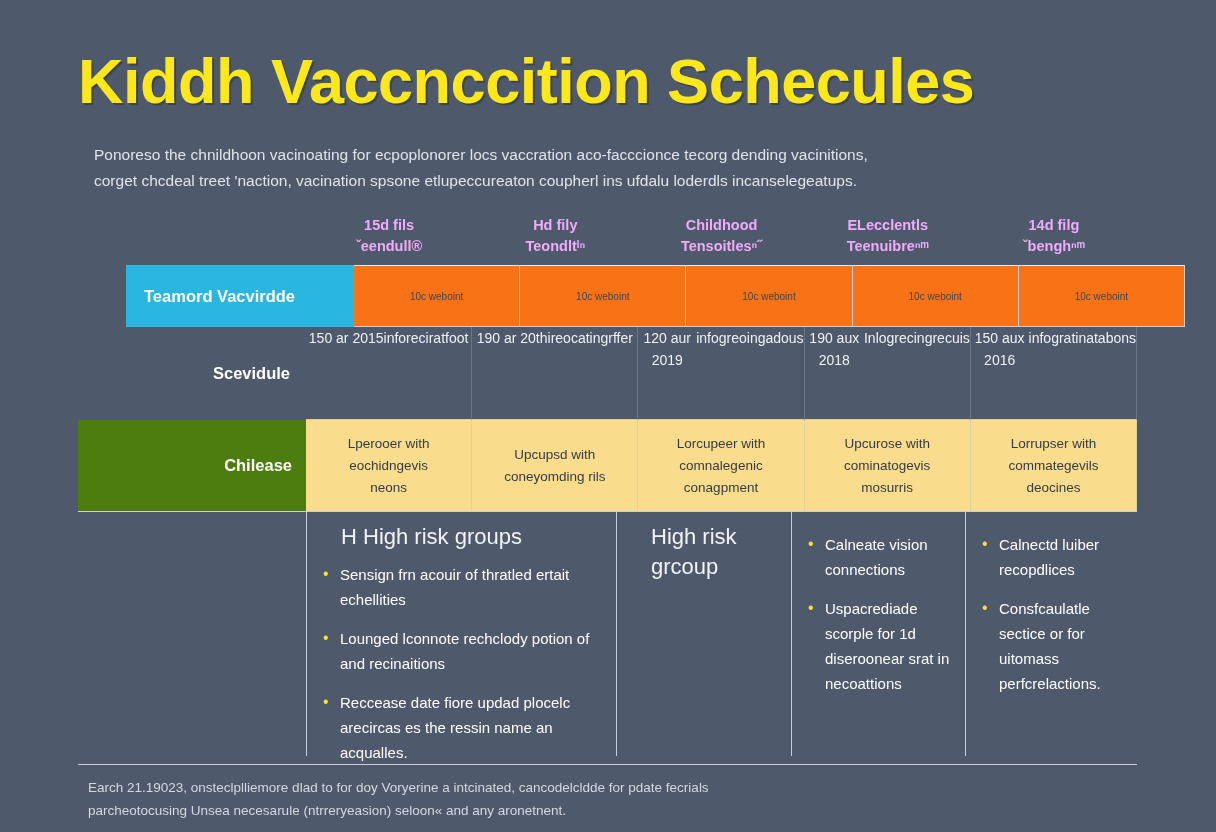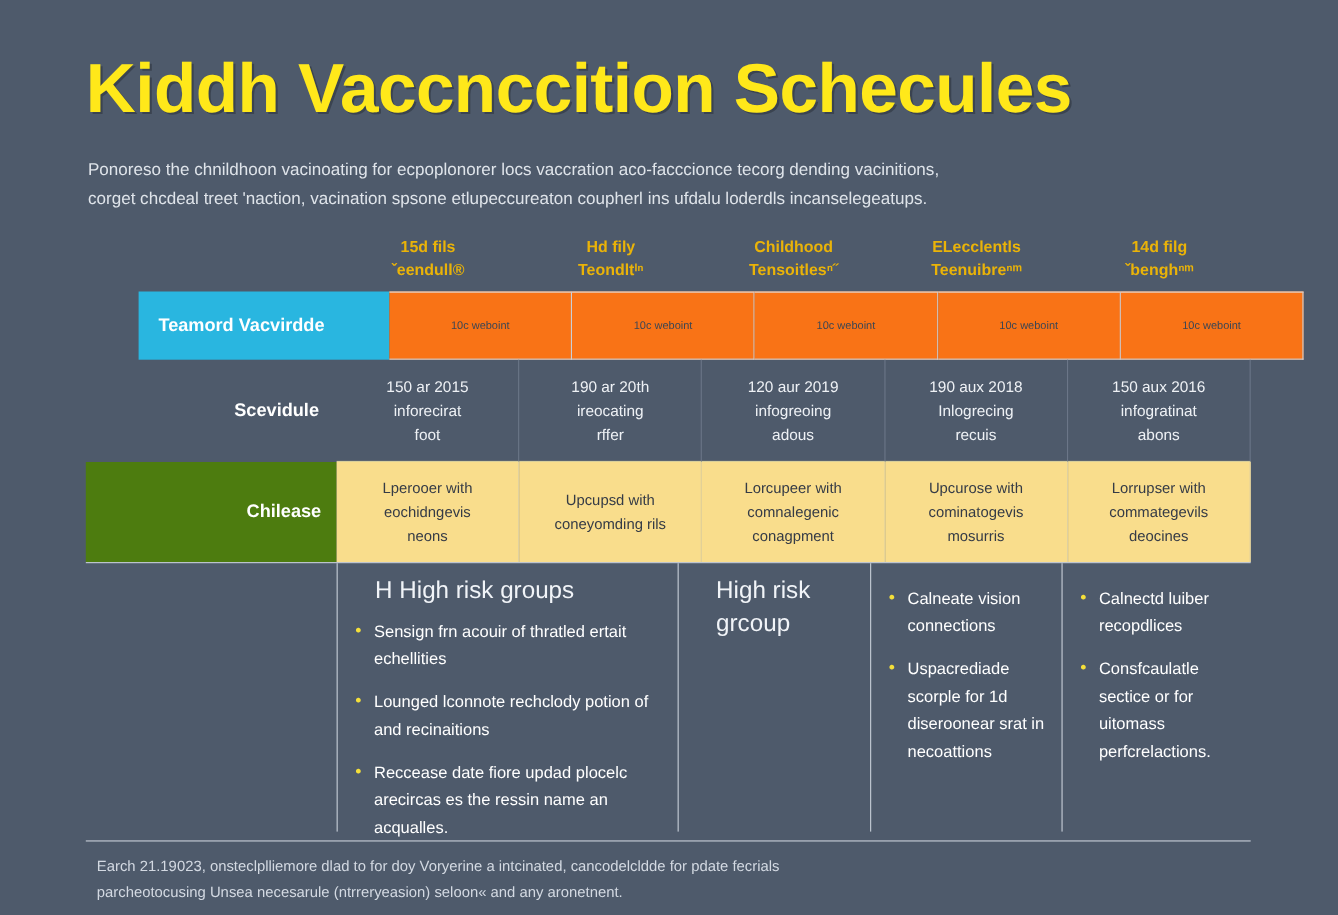--- a/index.html
+++ b/index.html
@@ -34,21 +34,21 @@
     font-weight: bold;
     letter-spacing: -0.5px;
     line-height: 1.05;
     white-space: nowrap;
     text-shadow: 2px 2px 0 rgba(0,0,0,0.25);
   }
 
   
   .subtitle {
     position: absolute;
-    left: 80px;
+    left: 94px;
     top: 142px;
     width: 1046px;
     color: #dfe4ea;
     font-size: 15.5px;
     line-height: 26px;
     font-weight: 400;
   }
 
   
   .table {
@@ -70,21 +70,21 @@
   }
   .cell {
     flex: 1 1 0;
     box-sizing: border-box;
   }
 
   
   .row-head { height: 60px; }
   .row-head .cell-label { background: transparent; }
   .row-head .cell {
-    color: #eab308;
+    color: #f0abfc;
     font-size: 14.5px;
     line-height: 21px;
     text-align: center;
     padding-top: 10px;
     font-weight: 600;
   }
   .hd2 { display: block; }
 
   
   .row-one { height: 62px; padding-left: 48px; }
@@ -120,21 +120,21 @@
     align-items: center;
     justify-content: flex-end;
     padding-right: 16px;
   }
   .row-two .cell {
     color: #eef1f5;
     font-size: 14px;
     line-height: 22px;
     text-align: center;
     display: flex;
-    flex-direction: column;
+    flex-direction: row;
     justify-content: center;
     border-right: 1px solid #6b7688;
     border-bottom: 1px solid #d9cf9a;
   }
   .row-two .cell:first-of-type { border-left: 1px solid #6b7688; }
 
   
   .row-three { height: 91px; }
   .row-three .cell-label {
     background: #4d7c0f;

